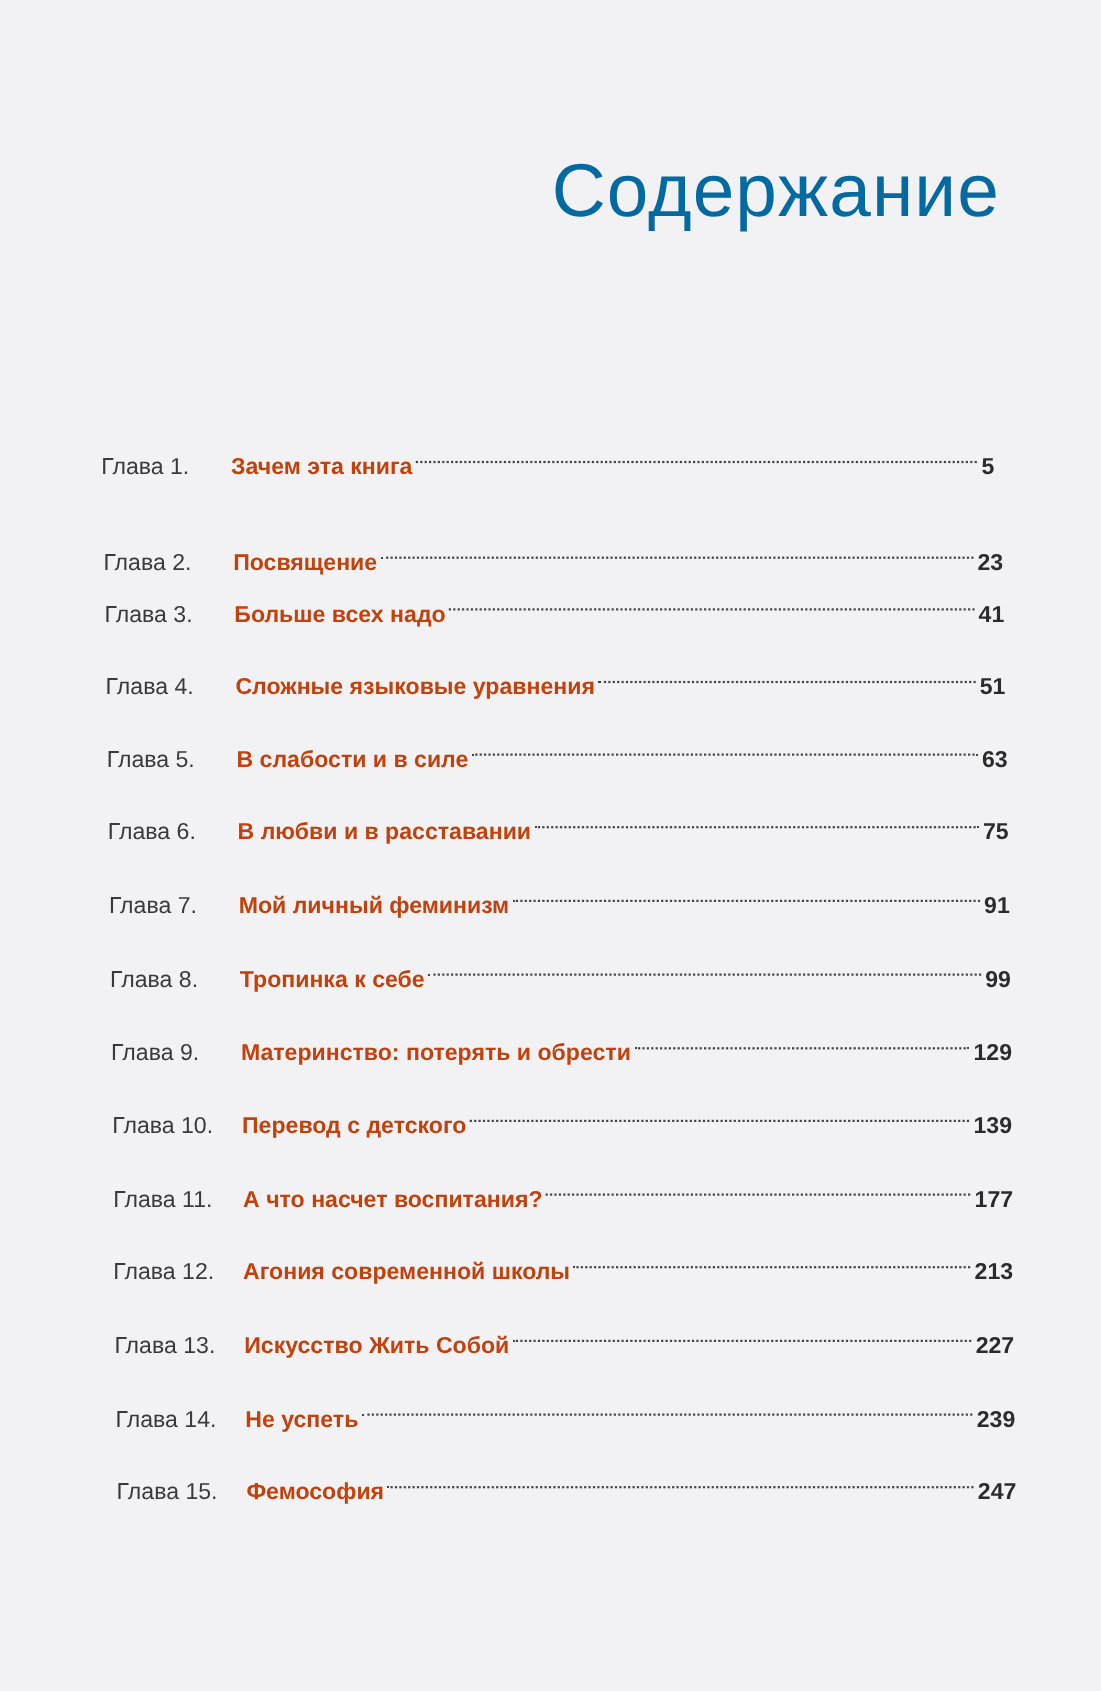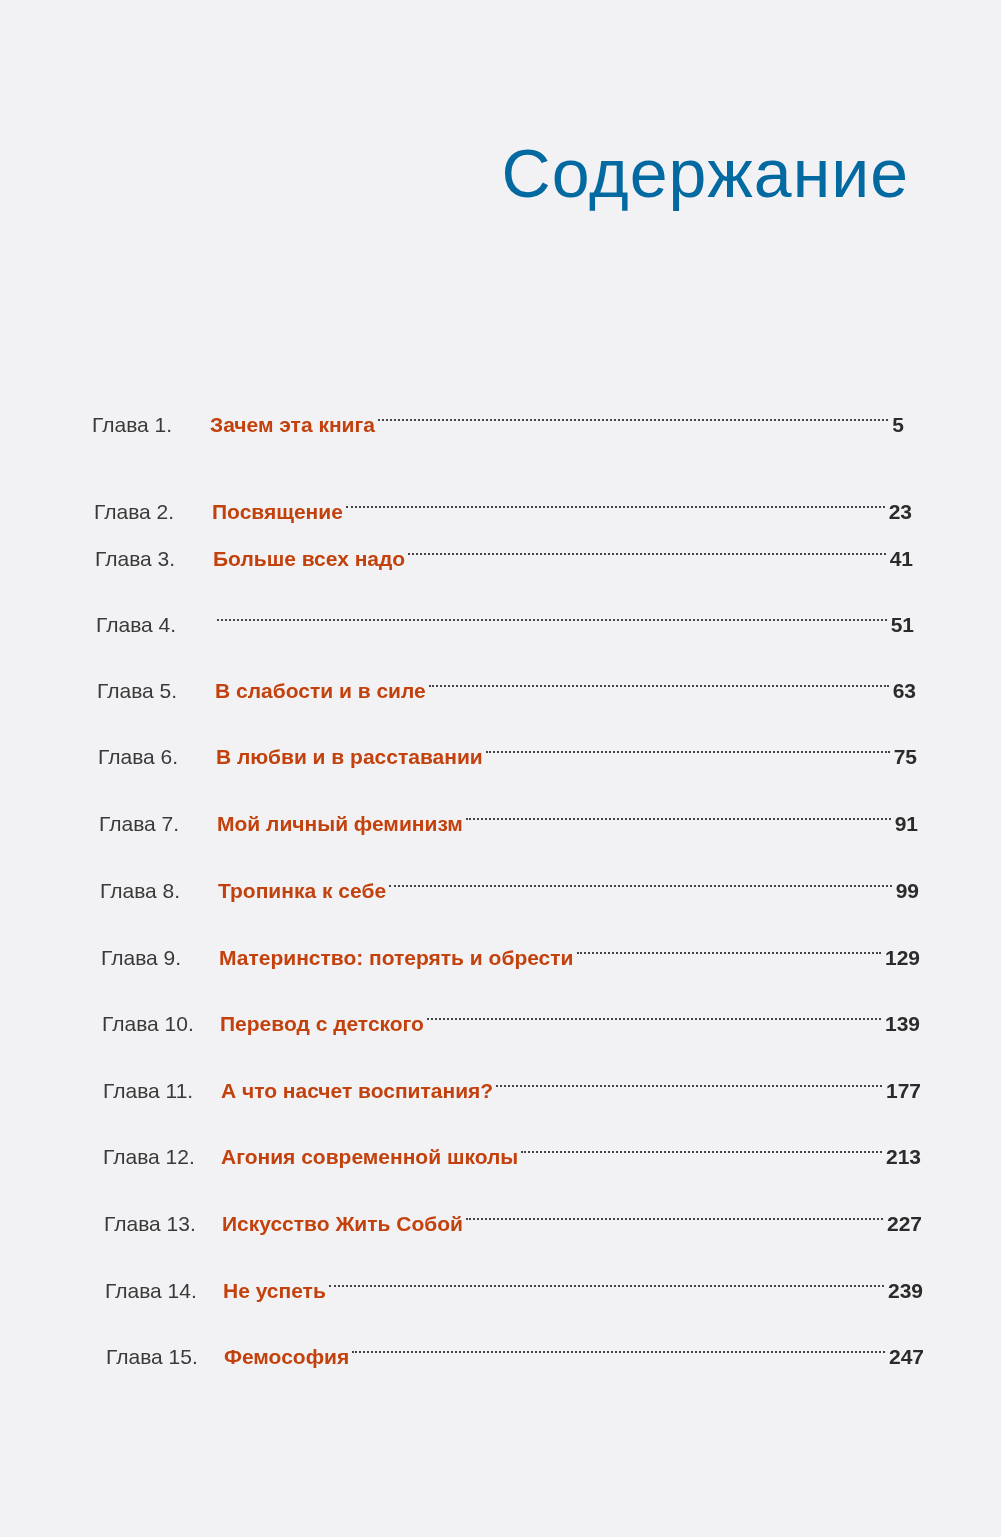--- a/index.html
+++ b/index.html
@@ -77,20 +77,21 @@
     <span class="page-num">23</span>
   </div>
   <div class="toc-row" style="left:95px; top:539px; width:818px;">
     <span class="chapter-label">Глава 3.</span>
     <span class="chapter-title">Больше всех надо</span>
     <span class="dots"></span>
     <span class="page-num">41</span>
   </div>
   <div class="toc-row" style="left:96px; top:605px; width:818px;">
     <span class="chapter-label">Глава 4.</span>
+    <span class="chapter-title">Сложные языковые уравнения</span>
     <span class="dots"></span>
     <span class="page-num">51</span>
   </div>
   <div class="toc-row" style="left:97px; top:671px; width:819px;">
     <span class="chapter-label">Глава 5.</span>
     <span class="chapter-title">В слабости и в силе</span>
     <span class="dots"></span>
     <span class="page-num">63</span>
   </div>
   <div class="toc-row" style="left:98px; top:737px; width:819px;">

